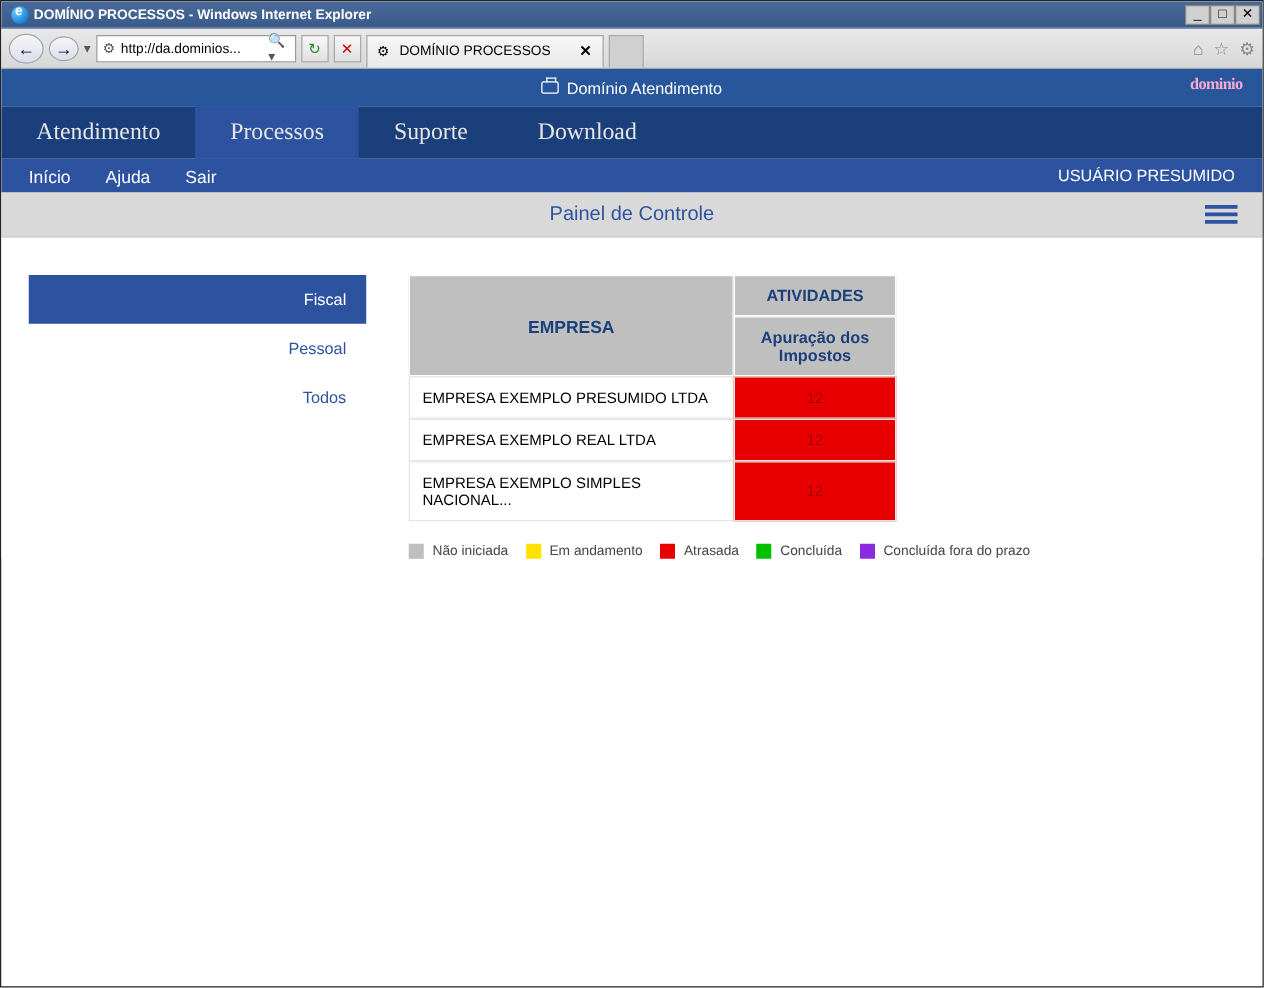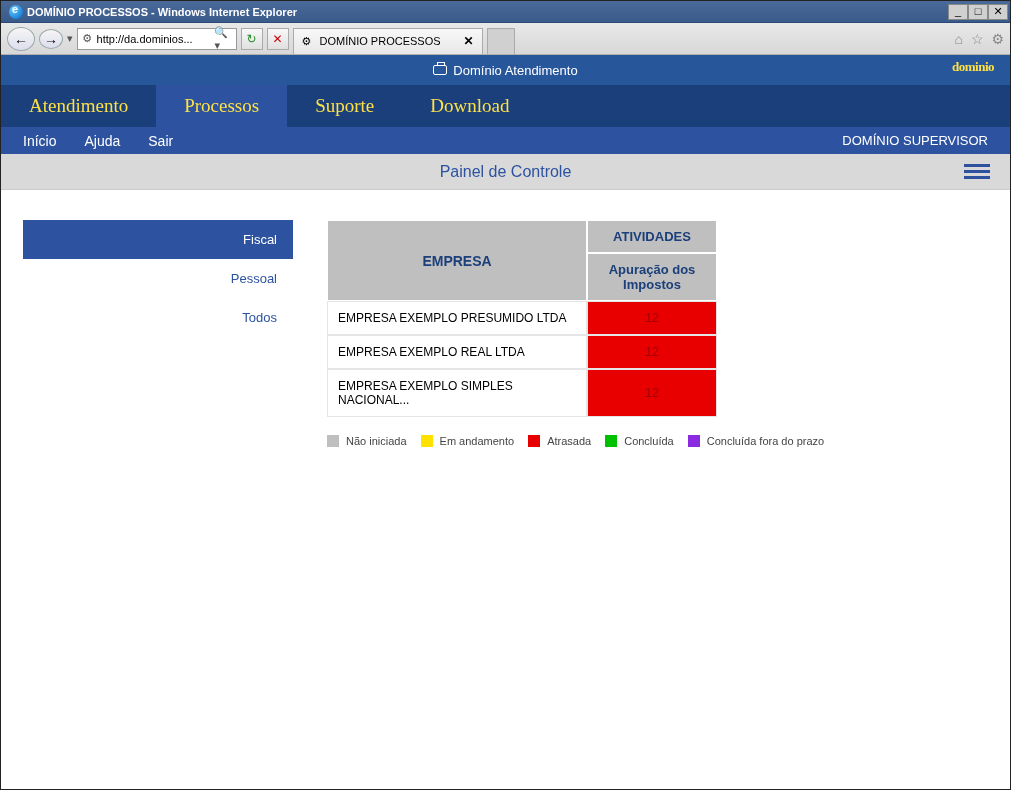--- a/index.html
+++ b/index.html
@@ -26,25 +26,25 @@
   .tab .gear{ width:12px;height:12px; font-size:11px;}
   .tab .tabclose{ margin-left:auto; font-size:12px; cursor:pointer; font-weight:bold;}
   .tab.new { min-width: 28px; background: #d0d0d0;}
   .ietoolbar .right { margin-left:auto; display:flex; gap:8px; color:#888; font-size:14px;}
 
   
   .banner { background: #28569a; color: #fff; height: 30px; display:flex; align-items:center; justify-content:center; position:relative; }
   .banner .brief{ width:14px; height:10px; border:1px solid #fff; border-radius:2px; margin-right:6px; position:relative;}
   .banner .brief::before{content:""; position:absolute; top:-4px; left:3px; width:6px; height:3px; border:1px solid #fff; border-bottom:0;}
   .banner span{ font-size:13px;}
-  .logo { position:absolute; right:16px; top:4px; font-size:18px; font-weight:bold; color:#fde047; font-family:"Segoe UI"; letter-spacing:-0.5px;}
+  .logo { position:absolute; right:16px; top:4px; font-size:18px; font-weight:bold; color:#f9a8d4; font-family:"Segoe UI"; letter-spacing:-0.5px;}
 
   
   .mainnav { background:#1b3f7a; display:flex; }
-  .mainnav .item { padding: 10px 28px; color:#fde047; font-size:19px; font-weight:300; font-family:"Segoe UI Light","Segoe UI"; cursor:pointer;}
+  .mainnav .item { padding: 10px 28px; color:#e5e5e5; font-size:19px; font-weight:300; font-family:"Segoe UI Light","Segoe UI"; cursor:pointer;}
   .mainnav .item.active { background:#2c52a0; }
 
   
   .subnav { background:#2c52a0; height:27px; display:flex; align-items:center; padding: 0 22px; }
   .subnav .link { color:#fff; font-size:14px; margin-right:28px; cursor:pointer;}
   .subnav .user { margin-left:auto; color:#fff; font-size:13px;}
 
   
   .pagebar { background:#d9d9d9; height:36px; display:flex; align-items:center; justify-content:center; position:relative; border-bottom:1px solid #ccc;}
   .pagebar .title{ color:#2c52a0; font-size:16px;}
@@ -120,21 +120,21 @@
   <div class="item">Atendimento</div>
   <div class="item active">Processos</div>
   <div class="item">Suporte</div>
   <div class="item">Download</div>
 </div>
 
 <div class="subnav">
   <span class="link">Início</span>
   <span class="link">Ajuda</span>
   <span class="link">Sair</span>
-  <span class="user">DOMÍNIO SUPERVISOR</span>
+  <span class="user">USUÁRIO PRESUMIDO</span>
 </div>
 
 <div class="pagebar">
   <span class="title">Painel de Controle</span>
   <div class="menu">
     <span></span>
       <span></span>
       <span></span>
   </div>
 </div>

